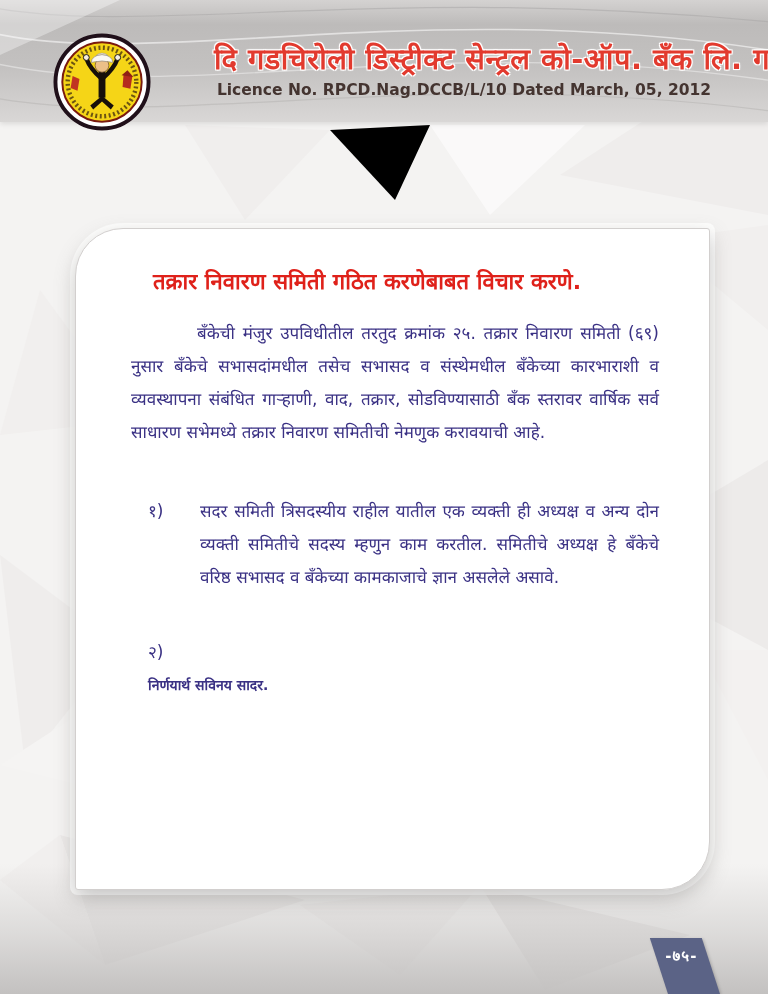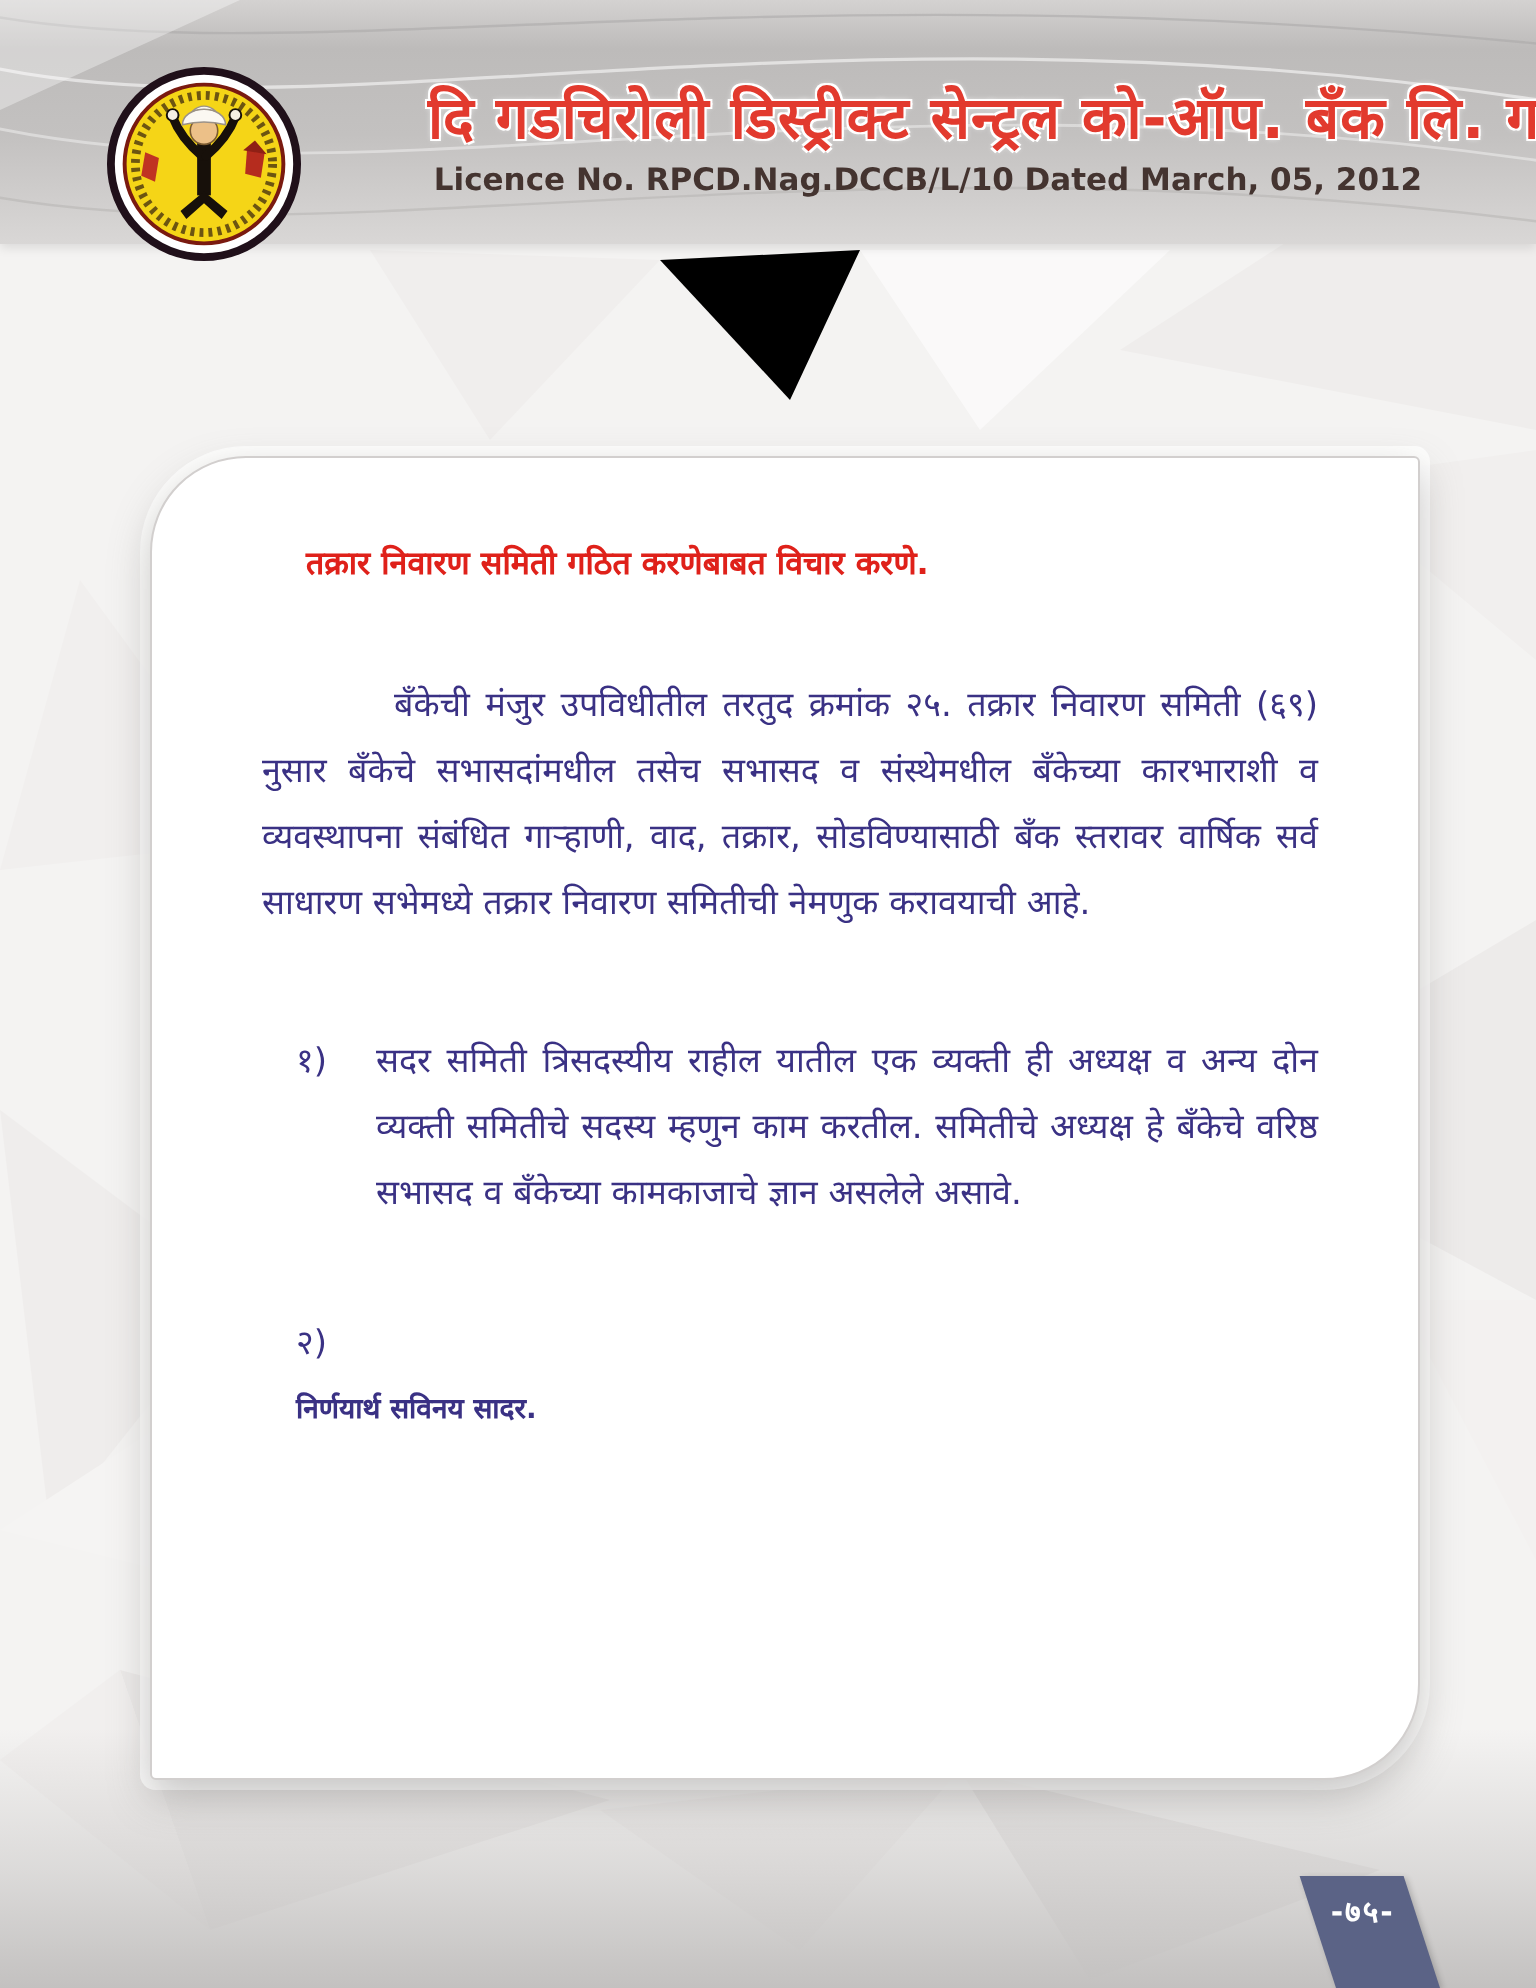--- a/index.html
+++ b/index.html
@@ -42,28 +42,28 @@
   .card{
     position:absolute;left:75px;top:228px;width:635px;height:662px;z-index:2;
     background:#ffffff;
     border:1px solid #d2cfce;
     border-radius:48px 3px 48px 3px;
     box-shadow:0 8px 20px rgba(110,108,106,.38),0 0 0 5px rgba(255,255,255,.85);
     padding:30px 50px 0 55px;box-sizing:border-box;
   }
   .doc-title{
     margin:8px 0 0 22px;
-    font-size:16px;line-height:30px;font-weight:700;color:#df211a;
+    font-size:22px;line-height:30px;font-weight:700;color:#df211a;
   }
   .intro{margin:0;font-size:17px;line-height:33px;color:#3a3184;text-align:justify;}
-  .intro.first{margin-top:40px;text-indent:66px;}
+  .intro.first{margin-top:20px;text-indent:66px;}
   .point{display:flex;margin-top:46px;}
   .point.p2{margin-top:42px;}
   .pt-num{flex:0 0 40px;margin-left:17px;font-size:17px;line-height:33px;color:#3a3184;}
-  .pt-body{flex:1;}
+  .pt-body{flex:1;margin-left:12px;}
   .pt-text{margin:0;font-size:17px;line-height:33px;color:#3a3184;text-align:justify;}
   .pt-text.sub-indent{text-indent:62px;}
   .closing{margin:0 0 0 17px;font-size:14px;line-height:33px;color:#3a3184;font-weight:bold;}
   
   .page-num-box{
     position:absolute;left:668px;bottom:0;width:52px;height:56px;z-index:5;
     background:#5b6386;transform:skewX(18deg);transform-origin:bottom left;
     display:flex;justify-content:center;align-items:flex-start;padding-top:7px;box-sizing:border-box;
     box-shadow:1px 1px 3px rgba(0,0,0,.2);
   }

